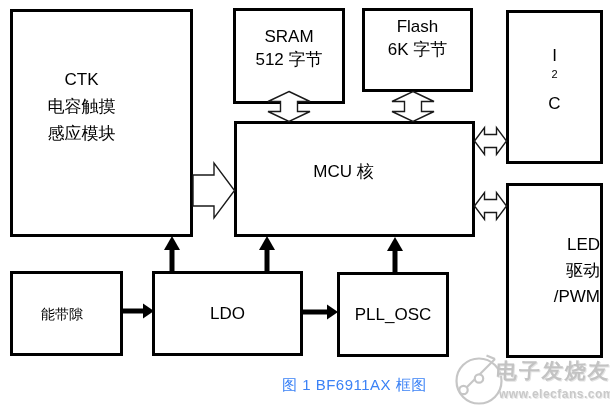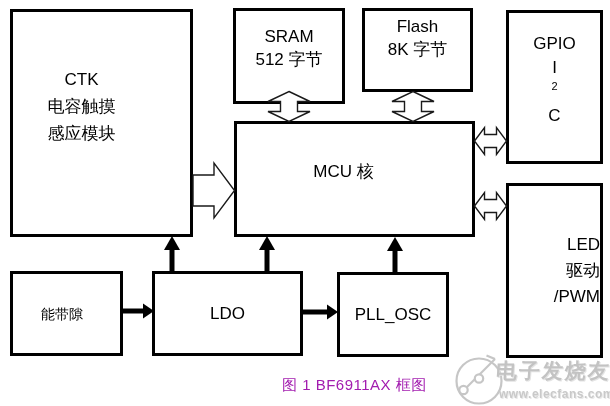--- a/index.html
+++ b/index.html
@@ -18,21 +18,21 @@
   .b-flash{left:362px;top:8px;width:111px;height:84px;padding-bottom:24px;line-height:23px;}
   .b-gpio{left:506px;top:10px;width:97px;height:154px;padding-bottom:15px;}
   .b-mcu{left:234px;top:121px;width:241px;height:116px;padding-bottom:14px;padding-right:22px;}
   .b-bandgap{left:10px;top:271px;width:113px;height:85px;padding-right:9px;font-size:14px;}
   .b-ldo{left:152px;top:271px;width:151px;height:85px;}
   .b-pll{left:337px;top:272px;width:112px;height:85px;}
   .b-led{left:506px;top:183px;width:97px;height:175px;align-items:flex-end;text-align:left;padding-left:10px;line-height:26px;}
   sup{font-size:11px;line-height:0;}
   .arrows{position:absolute;left:0;top:0;pointer-events:none;}
   .caption{
-    position:absolute;left:282px;top:376px;font-size:15px;color:#a21caf;
+    position:absolute;left:282px;top:376px;font-size:15px;color:#3b82f6;
     letter-spacing:0.5px;white-space:nowrap;
   }
   .wm-brand{
     position:absolute;left:496px;top:357px;font-size:21px;font-weight:bold;
     color:#c3c3c3;letter-spacing:2px;white-space:nowrap;transform:skewX(-4deg);
     text-shadow:1px 1px 0 #e4e4e4;
   }
   .wm-url{
     position:absolute;left:499px;top:387px;font-size:12px;font-weight:bold;
     color:#c9c9c9;letter-spacing:0.5px;white-space:nowrap;text-shadow:1px 1px 0 #e9e9e9;
@@ -49,25 +49,24 @@
     <span>感应模块</span>
   </div>
 
   <div class="block b-sram">
     <span>SRAM</span>
     <span>512 字节</span>
   </div>
 
   <div class="block b-flash">
     <span>Flash</span>
-    <span>8K 字节</span>
+    <span>6K 字节</span>
   </div>
 
   <div class="block b-gpio">
-    <span>GPIO</span>
     <span><span>I</span><sup>2</sup><span>C</span></span>
   </div>
 
   <div class="block b-mcu">
     <span>MCU 核</span>
   </div>
 
   <div class="block b-bandgap">
     <span>能带隙</span>
   </div>

